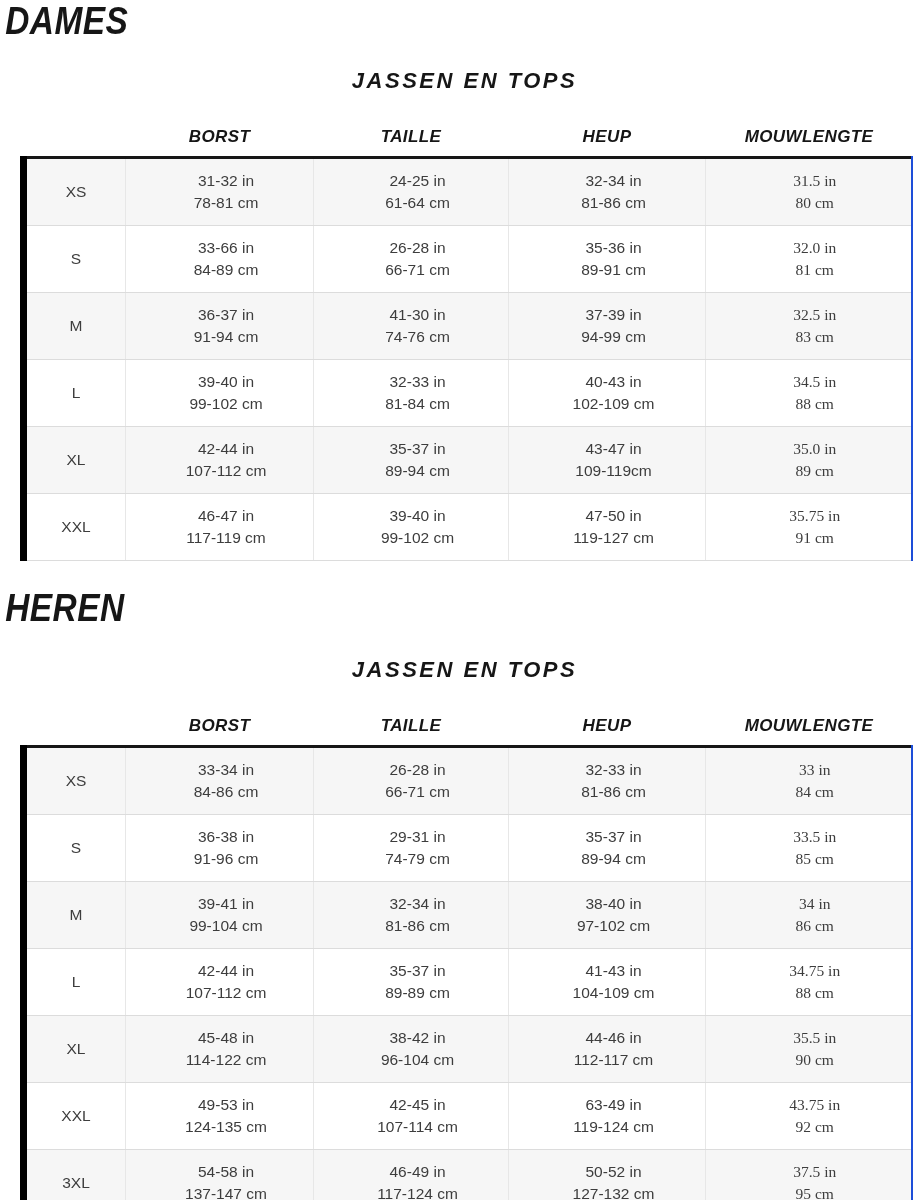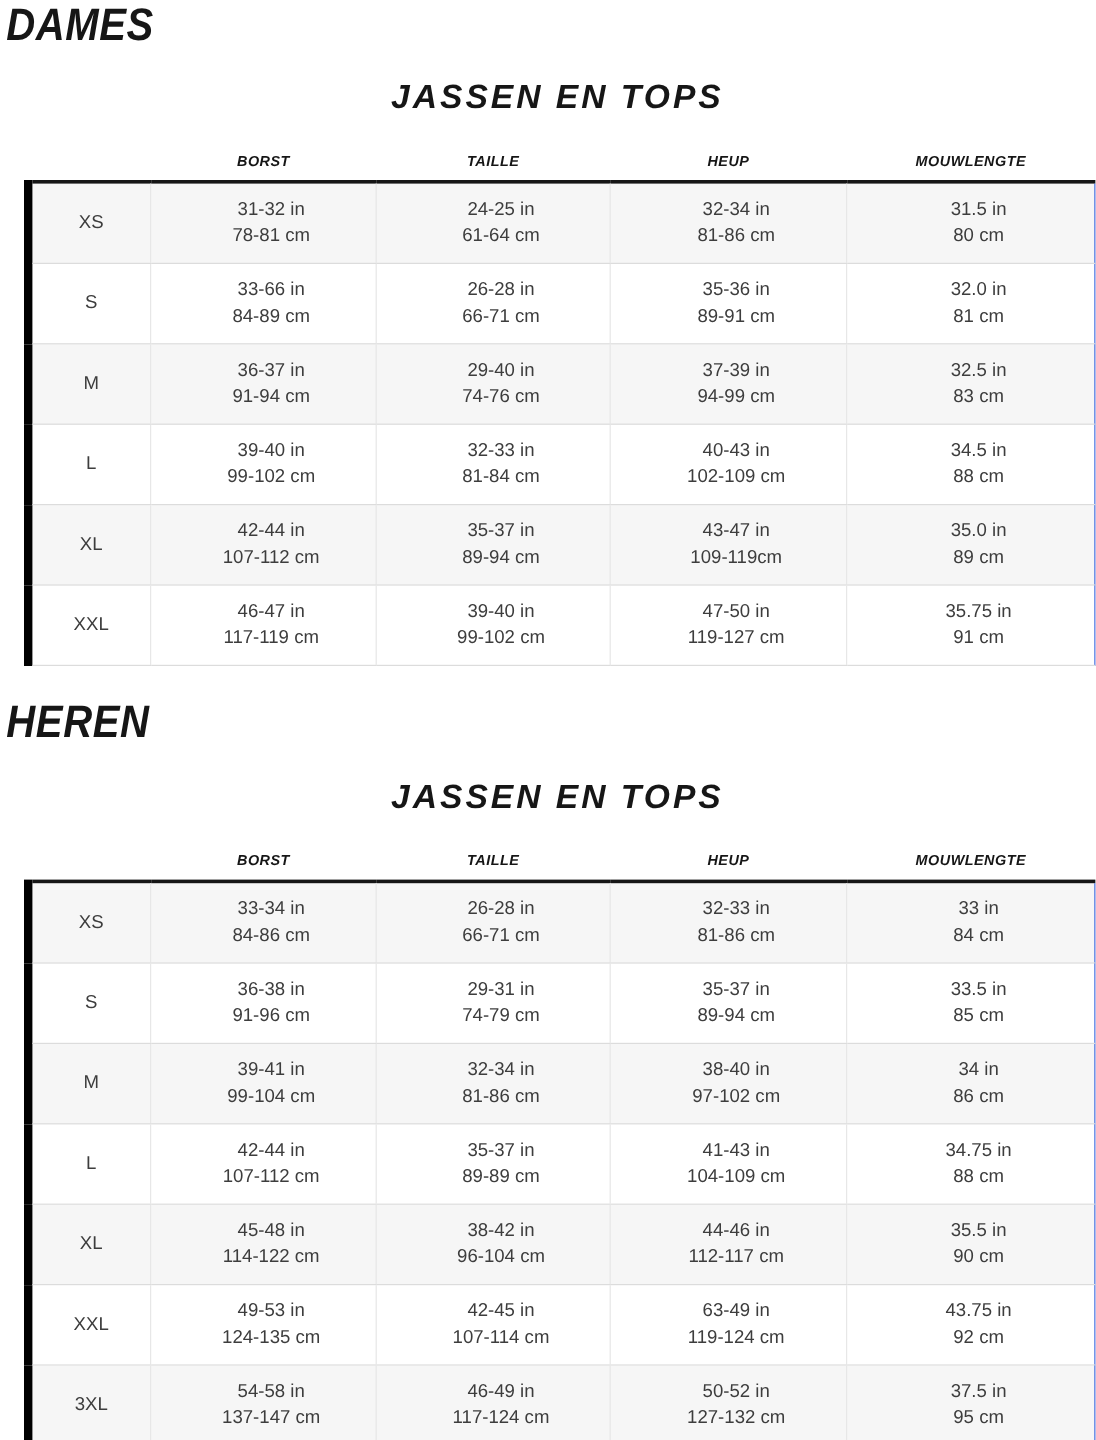--- a/index.html
+++ b/index.html
@@ -29,21 +29,21 @@
   }
   .section-heading.second {
     margin-top: 26px;
   }
   .table-title {
     width: 889px;
     margin: 30px 0 0 20px;
     text-align: center;
     font-style: italic;
     font-weight: bold;
-    font-size: 28px;
+    font-size: 22px;
     line-height: 21px;
     letter-spacing: 2.5px;
     color: #161616;
     white-space: nowrap;
   }
   .section-heading.second + .table-title { margin-top: 32px; }
   table.size-table {
     margin-left: 20px;
     width: 889px;
     border-collapse: collapse;
@@ -52,39 +52,39 @@
   table.size-table col.c-size  { width: 102px; }
   table.size-table col.c-borst { width: 188px; }
   table.size-table col.c-taille{ width: 195px; }
   table.size-table col.c-heup  { width: 197px; }
   table.size-table col.c-mouw  { width: 207px; }
   table.size-table th {
     padding: 36px 0 9px 0;
     border-bottom: 3px solid #161616;
     font-style: italic;
     font-weight: bold;
-    font-size: 12px;
+    font-size: 17px;
     letter-spacing: 0.4px;
     color: #161616;
     text-align: center;
     white-space: nowrap;
   }
   table.size-table td {
     padding: 11px 0;
     text-align: center;
     vertical-align: middle;
     font-size: 15.5px;
     line-height: 22px;
     color: #3d3d3d;
     border-bottom: 1px solid #dcdcdc;
     background: #ffffff;
   }
   table.size-table td + td { border-left: 1px solid #e7e7e7; padding-left: 13px; }
   table.size-table td:first-child { border-left: 7px solid #000000; }
-  table.size-table td:last-child  { border-right: 1px solid #1d4ed8; }
+  table.size-table td:last-child  { border-right: 4px solid #1d4ed8; font-family: Liberation Serif, serif; }
   table.size-table tr.striped td { background: #f6f6f6; }
   .cell-line { white-space: nowrap; }
 </style>
 </head>
 <body>
 
 <div>
 
   <section>
     <h1 class="section-heading">DAMES</h1>
@@ -145,21 +145,21 @@
               <div class="cell-line">81 cm</div>
             </td>
           </tr>
           <tr class="striped">
             <td>M</td>
             <td>
               <div class="cell-line">36-37 in</div>
               <div class="cell-line">91-94 cm</div>
             </td>
             <td>
-              <div class="cell-line">29-40 in</div>
+              <div class="cell-line">41-30 in</div>
               <div class="cell-line">74-76 cm</div>
             </td>
             <td>
               <div class="cell-line">37-39 in</div>
               <div class="cell-line">94-99 cm</div>
             </td>
             <td>
               <div class="cell-line">32.5 in</div>
               <div class="cell-line">83 cm</div>
             </td>

